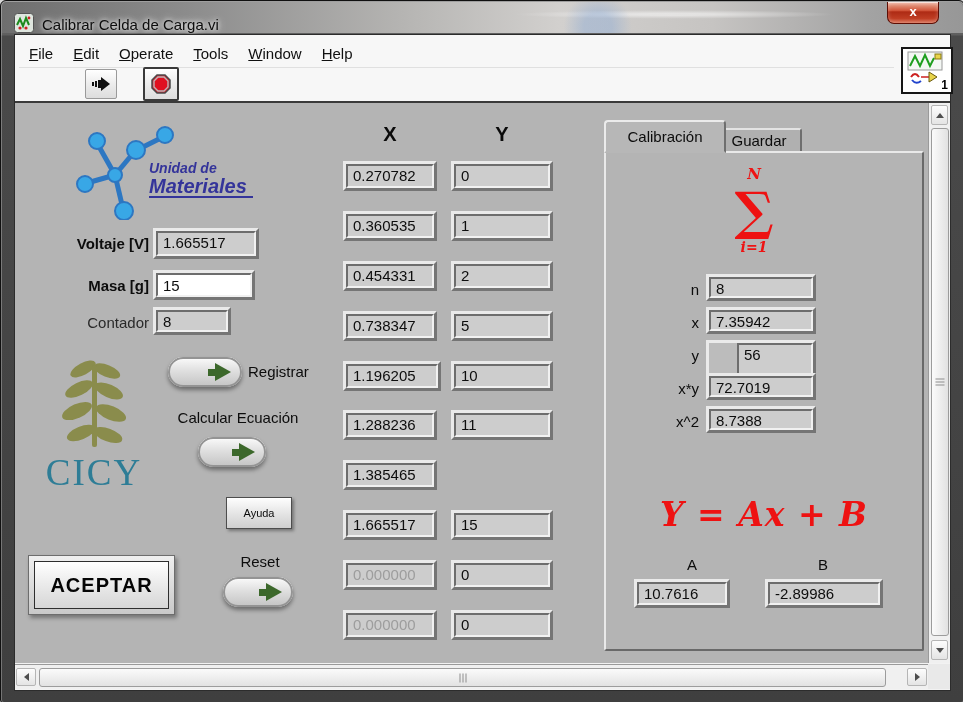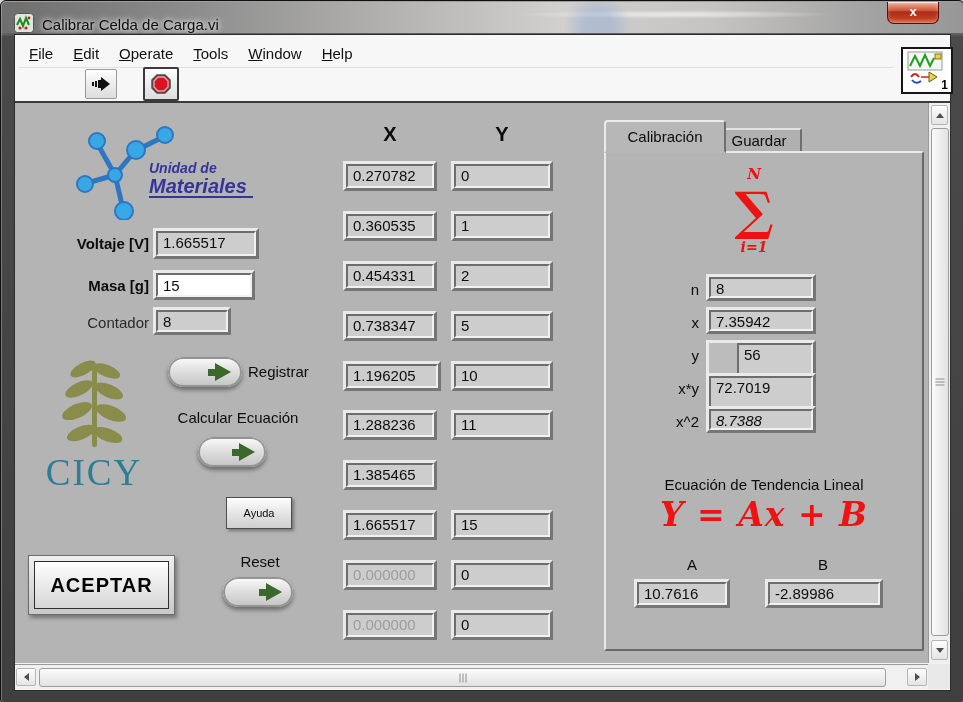--- a/index.html
+++ b/index.html
@@ -318,29 +318,28 @@
         </div>
       <div class="stat-lbl" style="left:624px;top:211px;">x</div>
       <div class="num" style="left:691px;top:204px;width:110px;height:27px;">
           <span class="num-in">7.35942</span>
         </div>
       <div class="stat-lbl" style="left:624px;top:244px;">y</div>
       <div class="num" style="left:691px;top:237px;width:110px;height:38px;padding-left:28px;">
           <span class="num-in">56</span>
         </div>
       <div class="stat-lbl" style="left:624px;top:277px;">x*y</div>
-      <div class="num" style="left:691px;top:270px;width:110px;height:38px;">
+      <div class="num" style="left:691px;top:270px;width:110px;height:27px;">
           <span class="num-in">72.7019</span>
         </div>
       <div class="stat-lbl" style="left:624px;top:310px;">x^2</div>
-      <div class="num" style="left:691px;top:303px;width:110px;height:27px;font-style:italic;">
+      <div class="num" style="left:691px;top:303px;width:110px;height:27px;">
           <span class="num-in">8.7388</span>
         </div>
 
-      <div class="eq-title">Ecuación de Tendencia Lineal</div>
       <div class="formula" style="color:#ee1212;">Y = Ax + B</div>
       <div class="ab-lbl" style="left:619px;top:453px;">A</div>
       <div class="ab-lbl" style="left:750px;top:453px;">B</div>
       <div class="num" style="left:619px;top:476px;width:96px;height:29px;">
           <span class="num-in">10.7616</span>
         </div>
       <div class="num" style="left:750px;top:476px;width:118px;height:29px;">
           <span class="num-in">-2.89986</span>
         </div>
 

